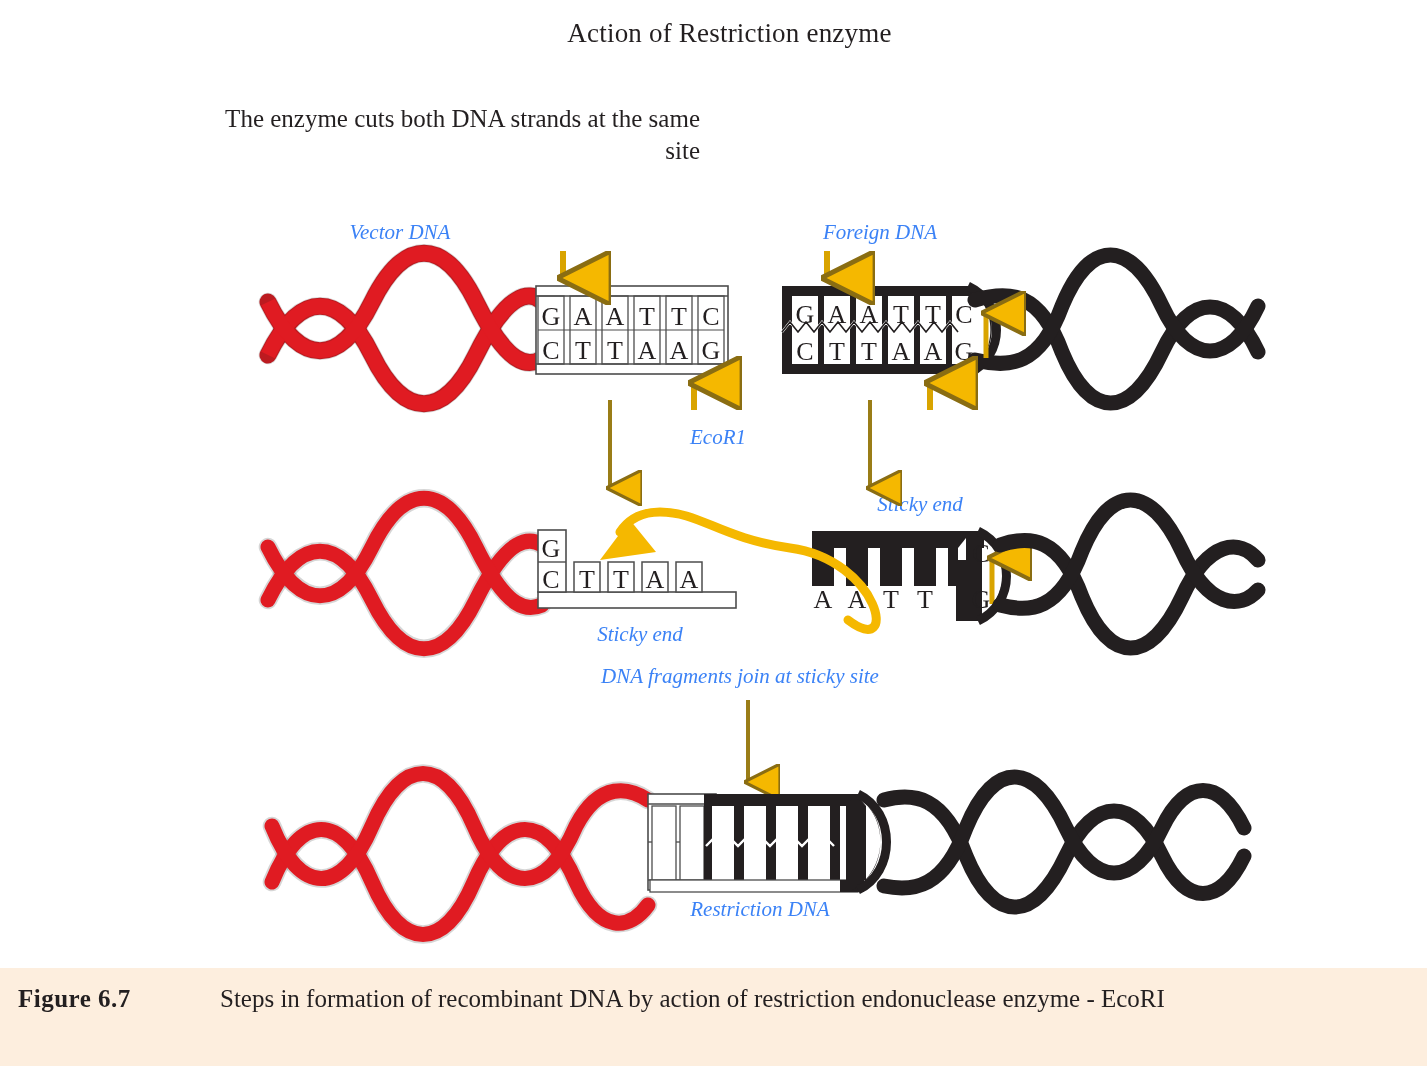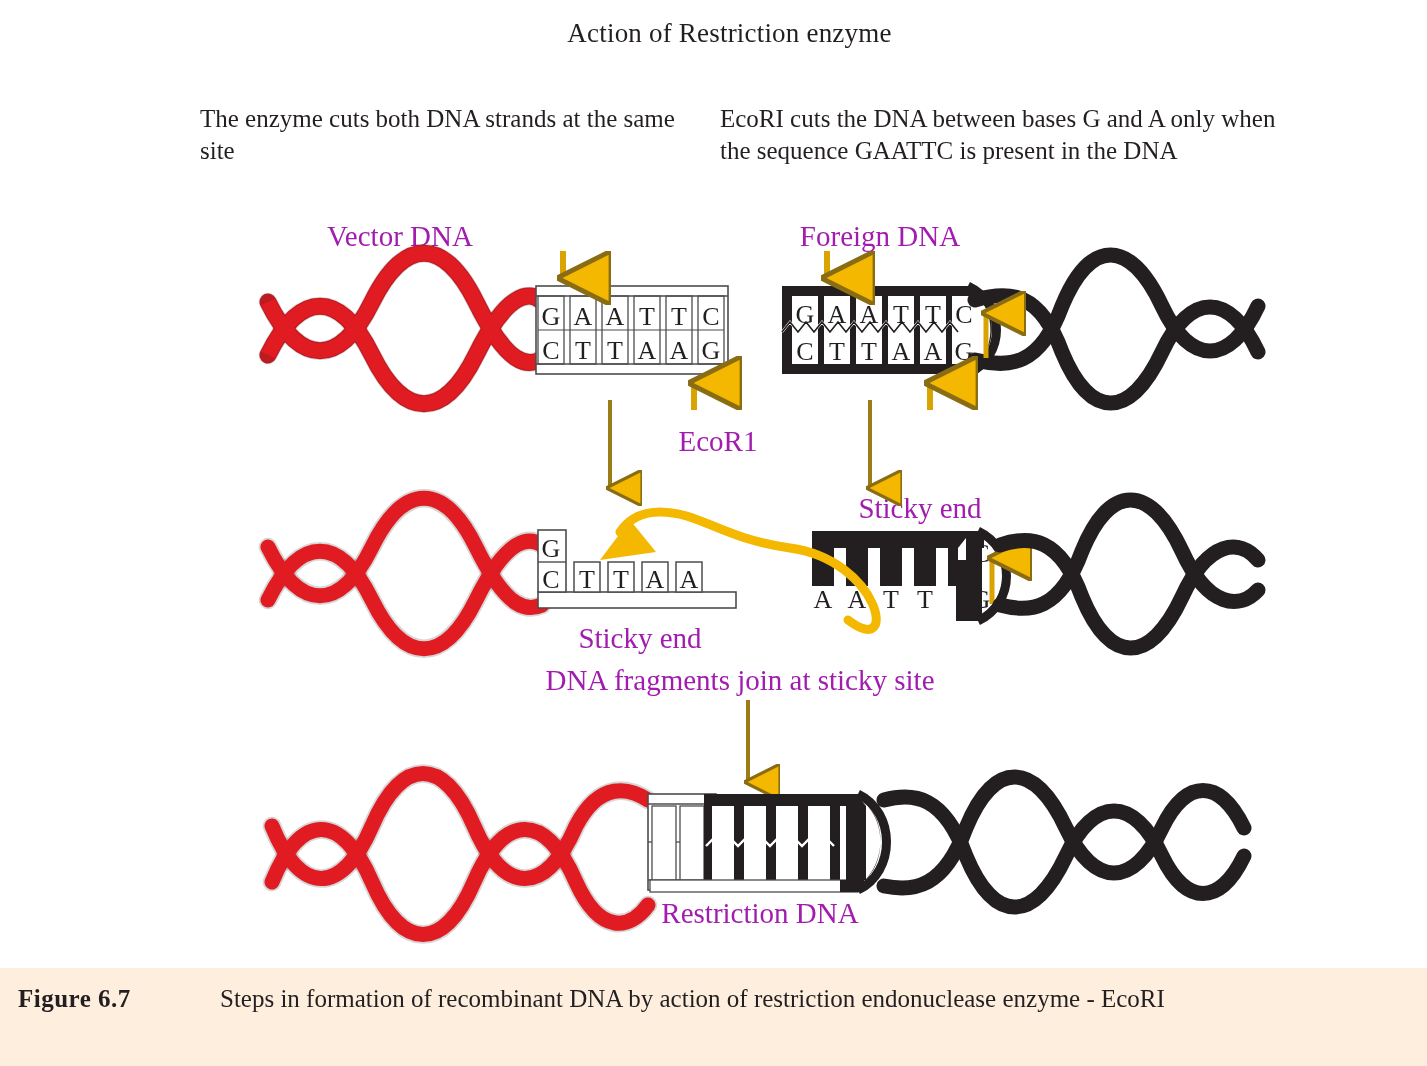--- a/index.html
+++ b/index.html
@@ -18,26 +18,26 @@
   .fig-title{
     left:0;top:18px;width:1427px;
     text-align:center;
     font-size:27px;
     letter-spacing:.2px;
     color:#231f20;
     margin-left:16px;
   }
   .note{
     font-size:25px;line-height:1.28;
-    text-align:left;color:#231f20;
+    text-align:right;color:#231f20;
   }
   .note-left{left:200px;top:103px;width:500px;}
   .note-right{left:720px;top:103px;width:560px;}
 
-  .lbl{font-size:29px;color:#a21caf;text-align:center;}
+  .lbl{font-size:21px;color:#3b82f6;text-align:center;font-style:italic;}
   .lbl-vector{left:250px;top:220px;width:300px;}
   .lbl-foreign{left:730px;top:220px;width:300px;}
   .lbl-ecor1{left:598px;top:425px;width:240px;}
   .lbl-sticky-left{left:470px;top:622px;width:340px;}
   .lbl-sticky-right{left:760px;top:492px;width:320px;}
   .lbl-join{left:420px;top:664px;width:640px;}
   .lbl-recomb{left:560px;top:897px;width:400px;}
 
   .caption-band{
     left:0;top:968px;width:1427px;height:98px;
@@ -63,21 +63,20 @@
   }
 </style>
 </head>
 <body>
 
 <div id="stage">
 
   <div class="abs fig-title">Action of Restriction enzyme</div>
 
   <div class="abs note note-left">The enzyme cuts both DNA strands at the same site</div>
-  <div class="abs note note-right">EcoRI cuts the DNA between bases G and A only when the sequence GAATTC is present in the DNA</div>
 
   <div class="abs lbl lbl-vector">Vector DNA</div>
   <div class="abs lbl lbl-foreign">Foreign DNA</div>
   <div class="abs lbl lbl-ecor1">EcoR1</div>
   <div class="abs lbl lbl-sticky-right">Sticky end</div>
   <div class="abs lbl lbl-sticky-left">Sticky end</div>
   <div class="abs lbl lbl-join">DNA fragments join at sticky site</div>
   <div class="abs lbl lbl-recomb">Restriction DNA</div>
 
   <svg class="abs" style="left:0;top:0;" width="1427" height="960" viewBox="0 0 1427 960">

